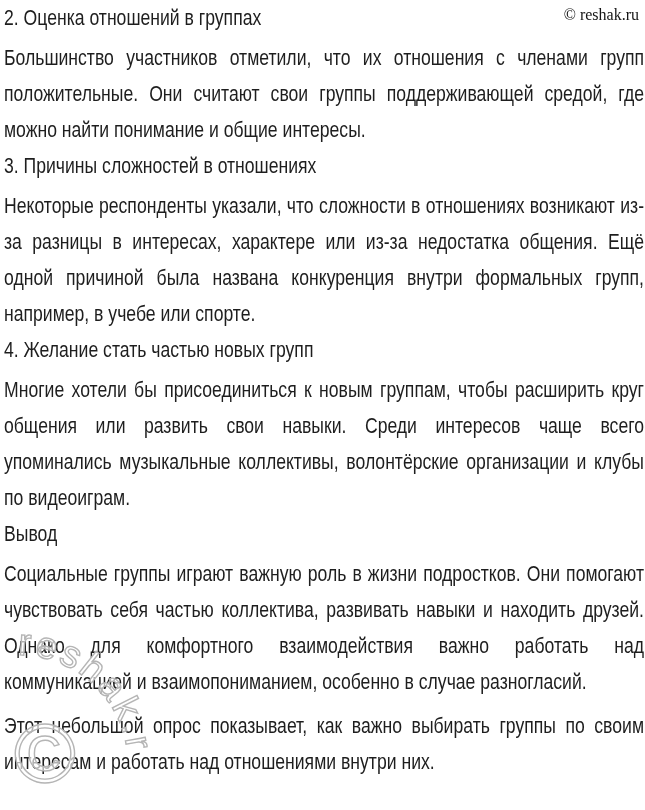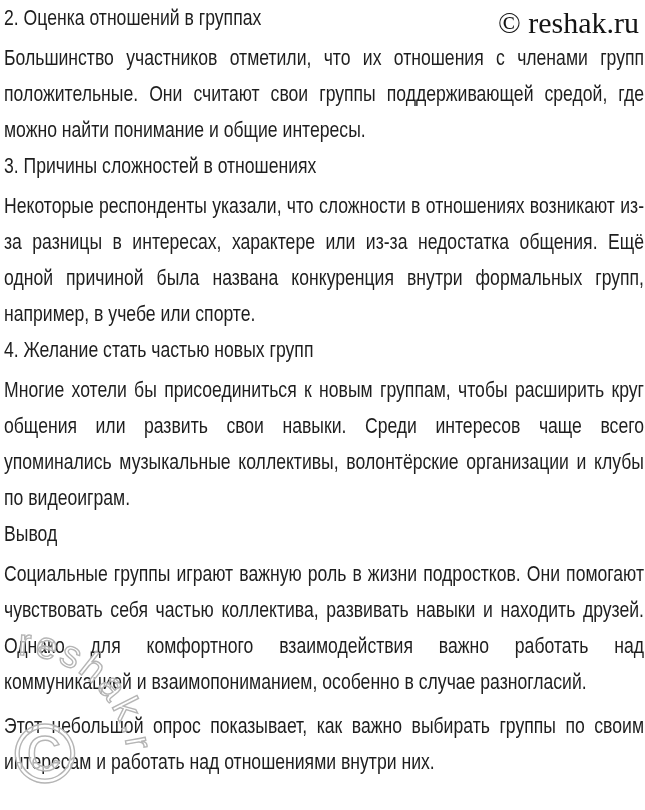--- a/index.html
+++ b/index.html
@@ -20,21 +20,21 @@
     width: 645px;
     height: 810px;
     background: #ffffff;
   }
   
   .brand {
     position: absolute;
     top: 6px;
     right: 6px;
     font-family: "Liberation Serif", serif;
-    font-size: 30px;
+    font-size: 16px;
     color: #141414;
     white-space: nowrap;
     z-index: 3;
     text-align: center;
   }
   
   .content {
     position: absolute;
     left: 4px;
     top: 0;

